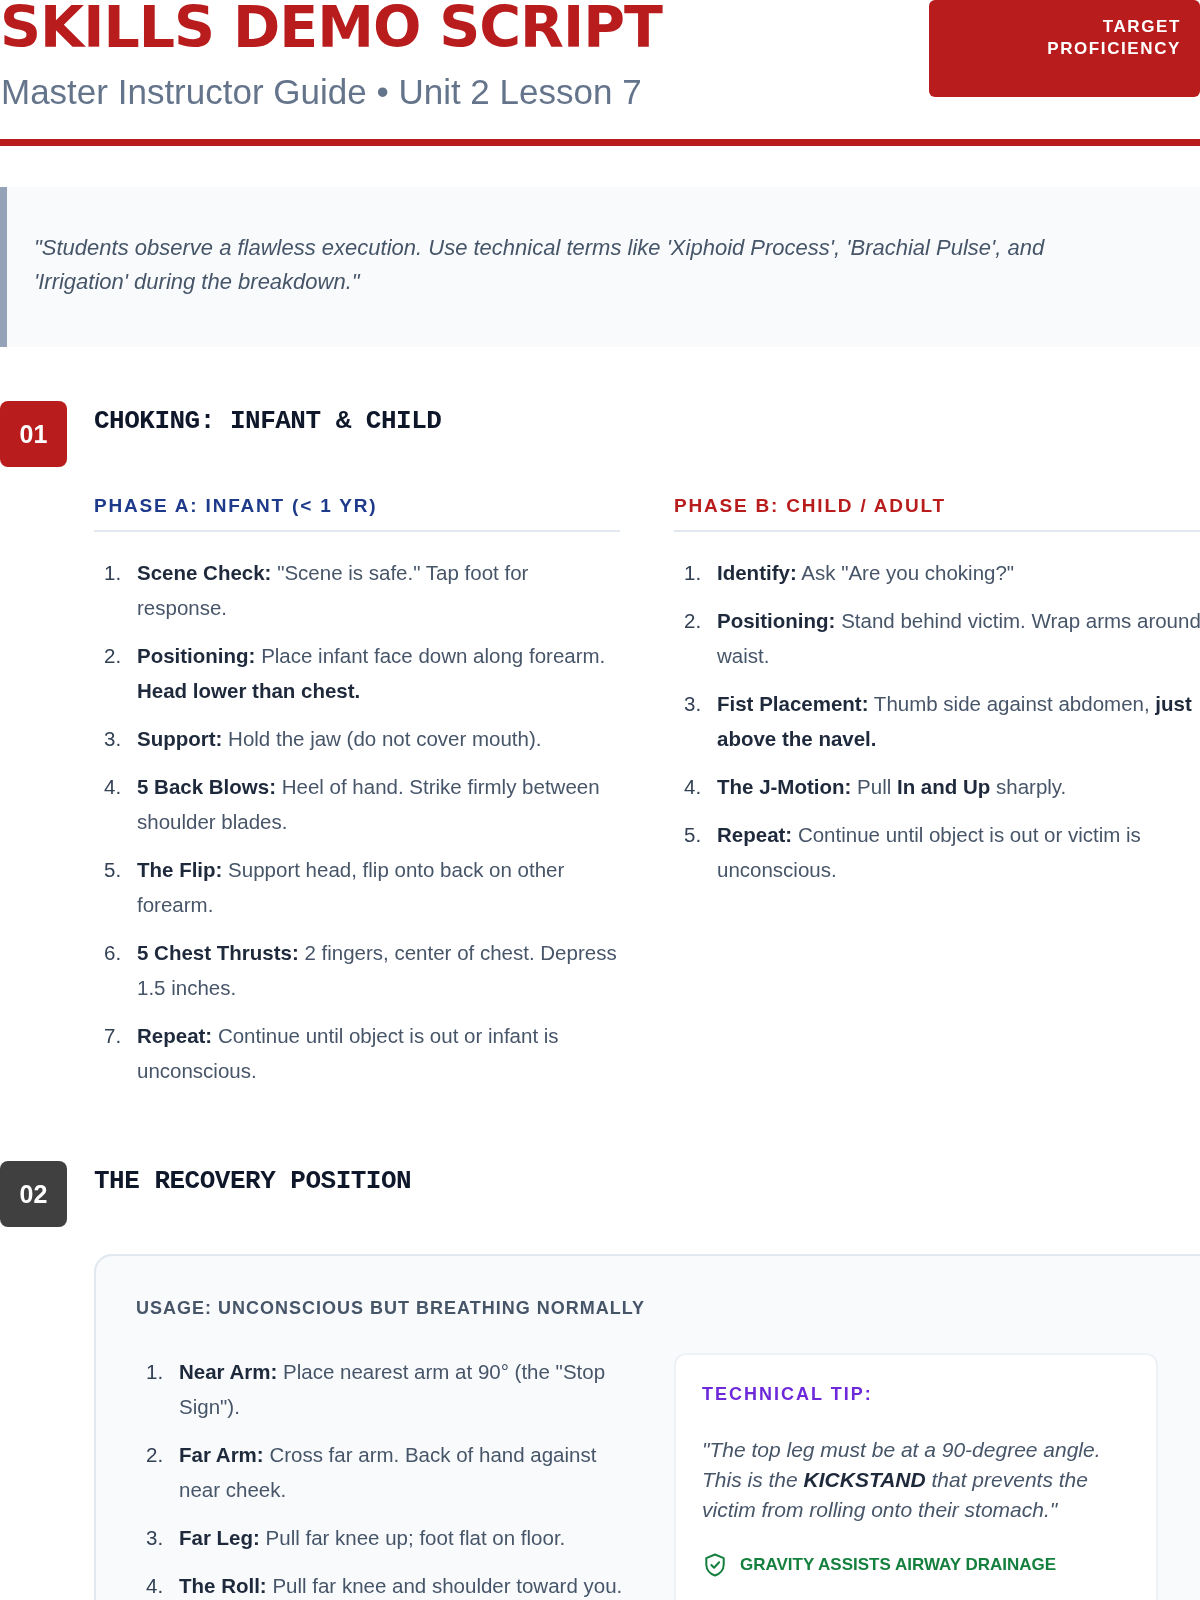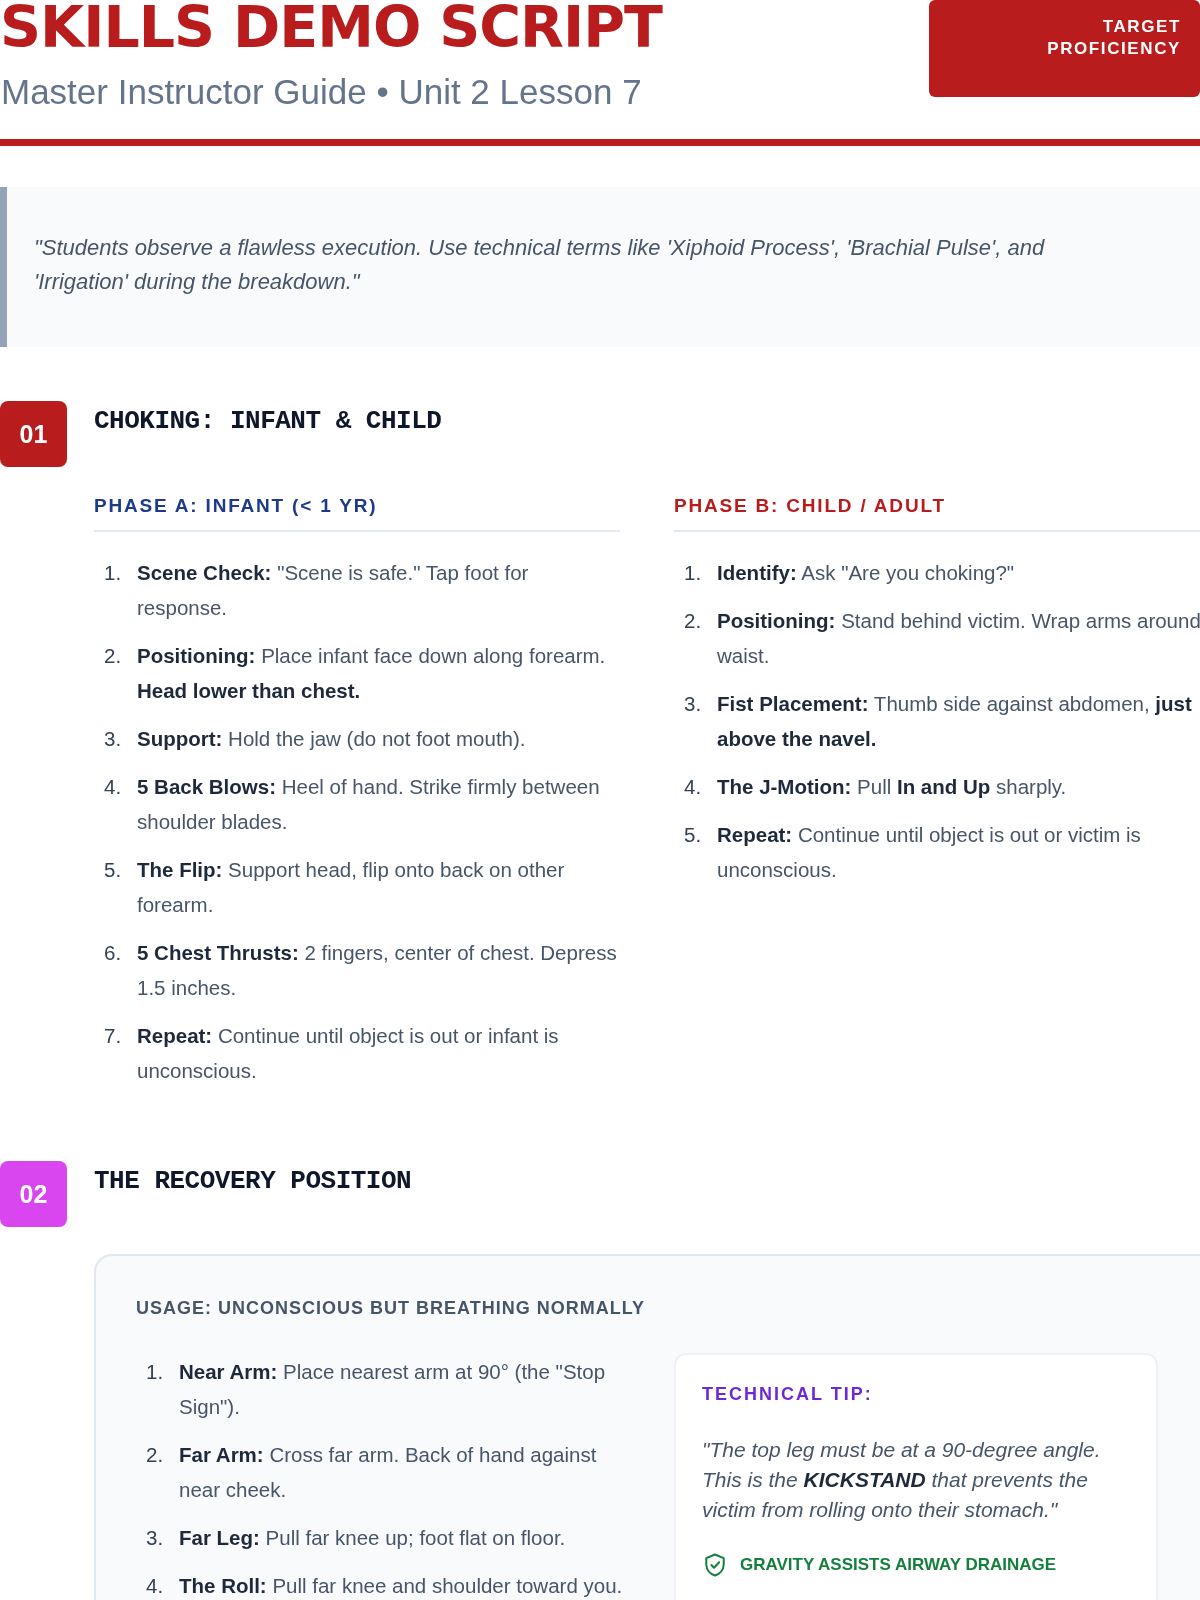--- a/index.html
+++ b/index.html
@@ -98,35 +98,35 @@
 
 <div class="sec-num" style="left:0; top:401px; background:#b91c1c;">01</div>
 <div class="sec-title" style="left:94px; top:406px;">CHOKING: INFANT &amp; CHILD</div>
 
 <div class="phase-head" style="left:94px; top:495px; width:526px; color:#1e3a8a;">PHASE A: INFANT (&lt; 1 YR)</div>
 <div class="phase-head" style="left:674px; top:495px; width:560px; color:#b91c1c;">PHASE B: CHILD / ADULT</div>
 
 <ol class="steps" id="phase-a-list" style="left:104px; top:555px; width:520px;">
     <li><span class="num">1.</span><b>Scene Check:</b><span> "Scene is safe." Tap foot for response.</span></li>
     <li><span class="num">2.</span><b>Positioning:</b><span> Place infant face down along forearm. </span><b>Head lower than chest.</b></li>
-    <li><span class="num">3.</span><b>Support:</b><span> Hold the jaw (do not foot mouth).</span></li>
+    <li><span class="num">3.</span><b>Support:</b><span> Hold the jaw (do not cover mouth).</span></li>
     <li><span class="num">4.</span><b>5 Back Blows:</b><span> Heel of hand. Strike firmly between shoulder blades.</span></li>
     <li><span class="num">5.</span><b>The Flip:</b><span> Support head, flip onto back on other forearm.</span></li>
     <li><span class="num">6.</span><b>5 Chest Thrusts:</b><span> 2 fingers, center of chest. Depress 1.5 inches.</span></li>
     <li><span class="num">7.</span><b>Repeat:</b><span> Continue until object is out or infant is unconscious.</span></li>
   </ol>
 <ol class="steps" id="phase-b-list" style="left:684px; top:555px; width:520px;">
     <li><span class="num">1.</span><b>Identify:</b><span> Ask "Are you choking?"</span></li>
     <li><span class="num">2.</span><b>Positioning:</b><span> Stand behind victim. Wrap arms around waist.</span></li>
     <li><span class="num">3.</span><b>Fist Placement:</b><span> Thumb side against abdomen, </span><b>just above the navel.</b></li>
     <li><span class="num">4.</span><b>The J-Motion:</b><span> Pull </span><b>In and Up</b><span> sharply.</span></li>
     <li><span class="num">5.</span><b>Repeat:</b><span> Continue until object is out or victim is unconscious.</span></li>
   </ol>
 
-<div class="sec-num" style="left:0; top:1161px; background:#d946ef;">02</div>
+<div class="sec-num" style="left:0; top:1161px; background:#404040;">02</div>
 <div class="sec-title" style="left:94px; top:1166px;">THE RECOVERY POSITION</div>
 
 <div class="usage-card"></div>
 <div class="usage-label">USAGE: UNCONSCIOUS BUT BREATHING NORMALLY</div>
 <ol class="steps" id="recovery-list" style="left:146px; top:1354px; width:480px;">
     <li><span class="num">1.</span><b>Near Arm:</b><span> Place nearest arm at 90° (the "Stop Sign").</span></li>
     <li><span class="num">2.</span><b>Far Arm:</b><span> Cross far arm. Back of hand against near cheek.</span></li>
     <li><span class="num">3.</span><b>Far Leg:</b><span> Pull far knee up; foot flat on floor.</span></li>
     <li><span class="num">4.</span><b>The Roll:</b><span> Pull far knee and shoulder toward you.</span></li>
   </ol>

